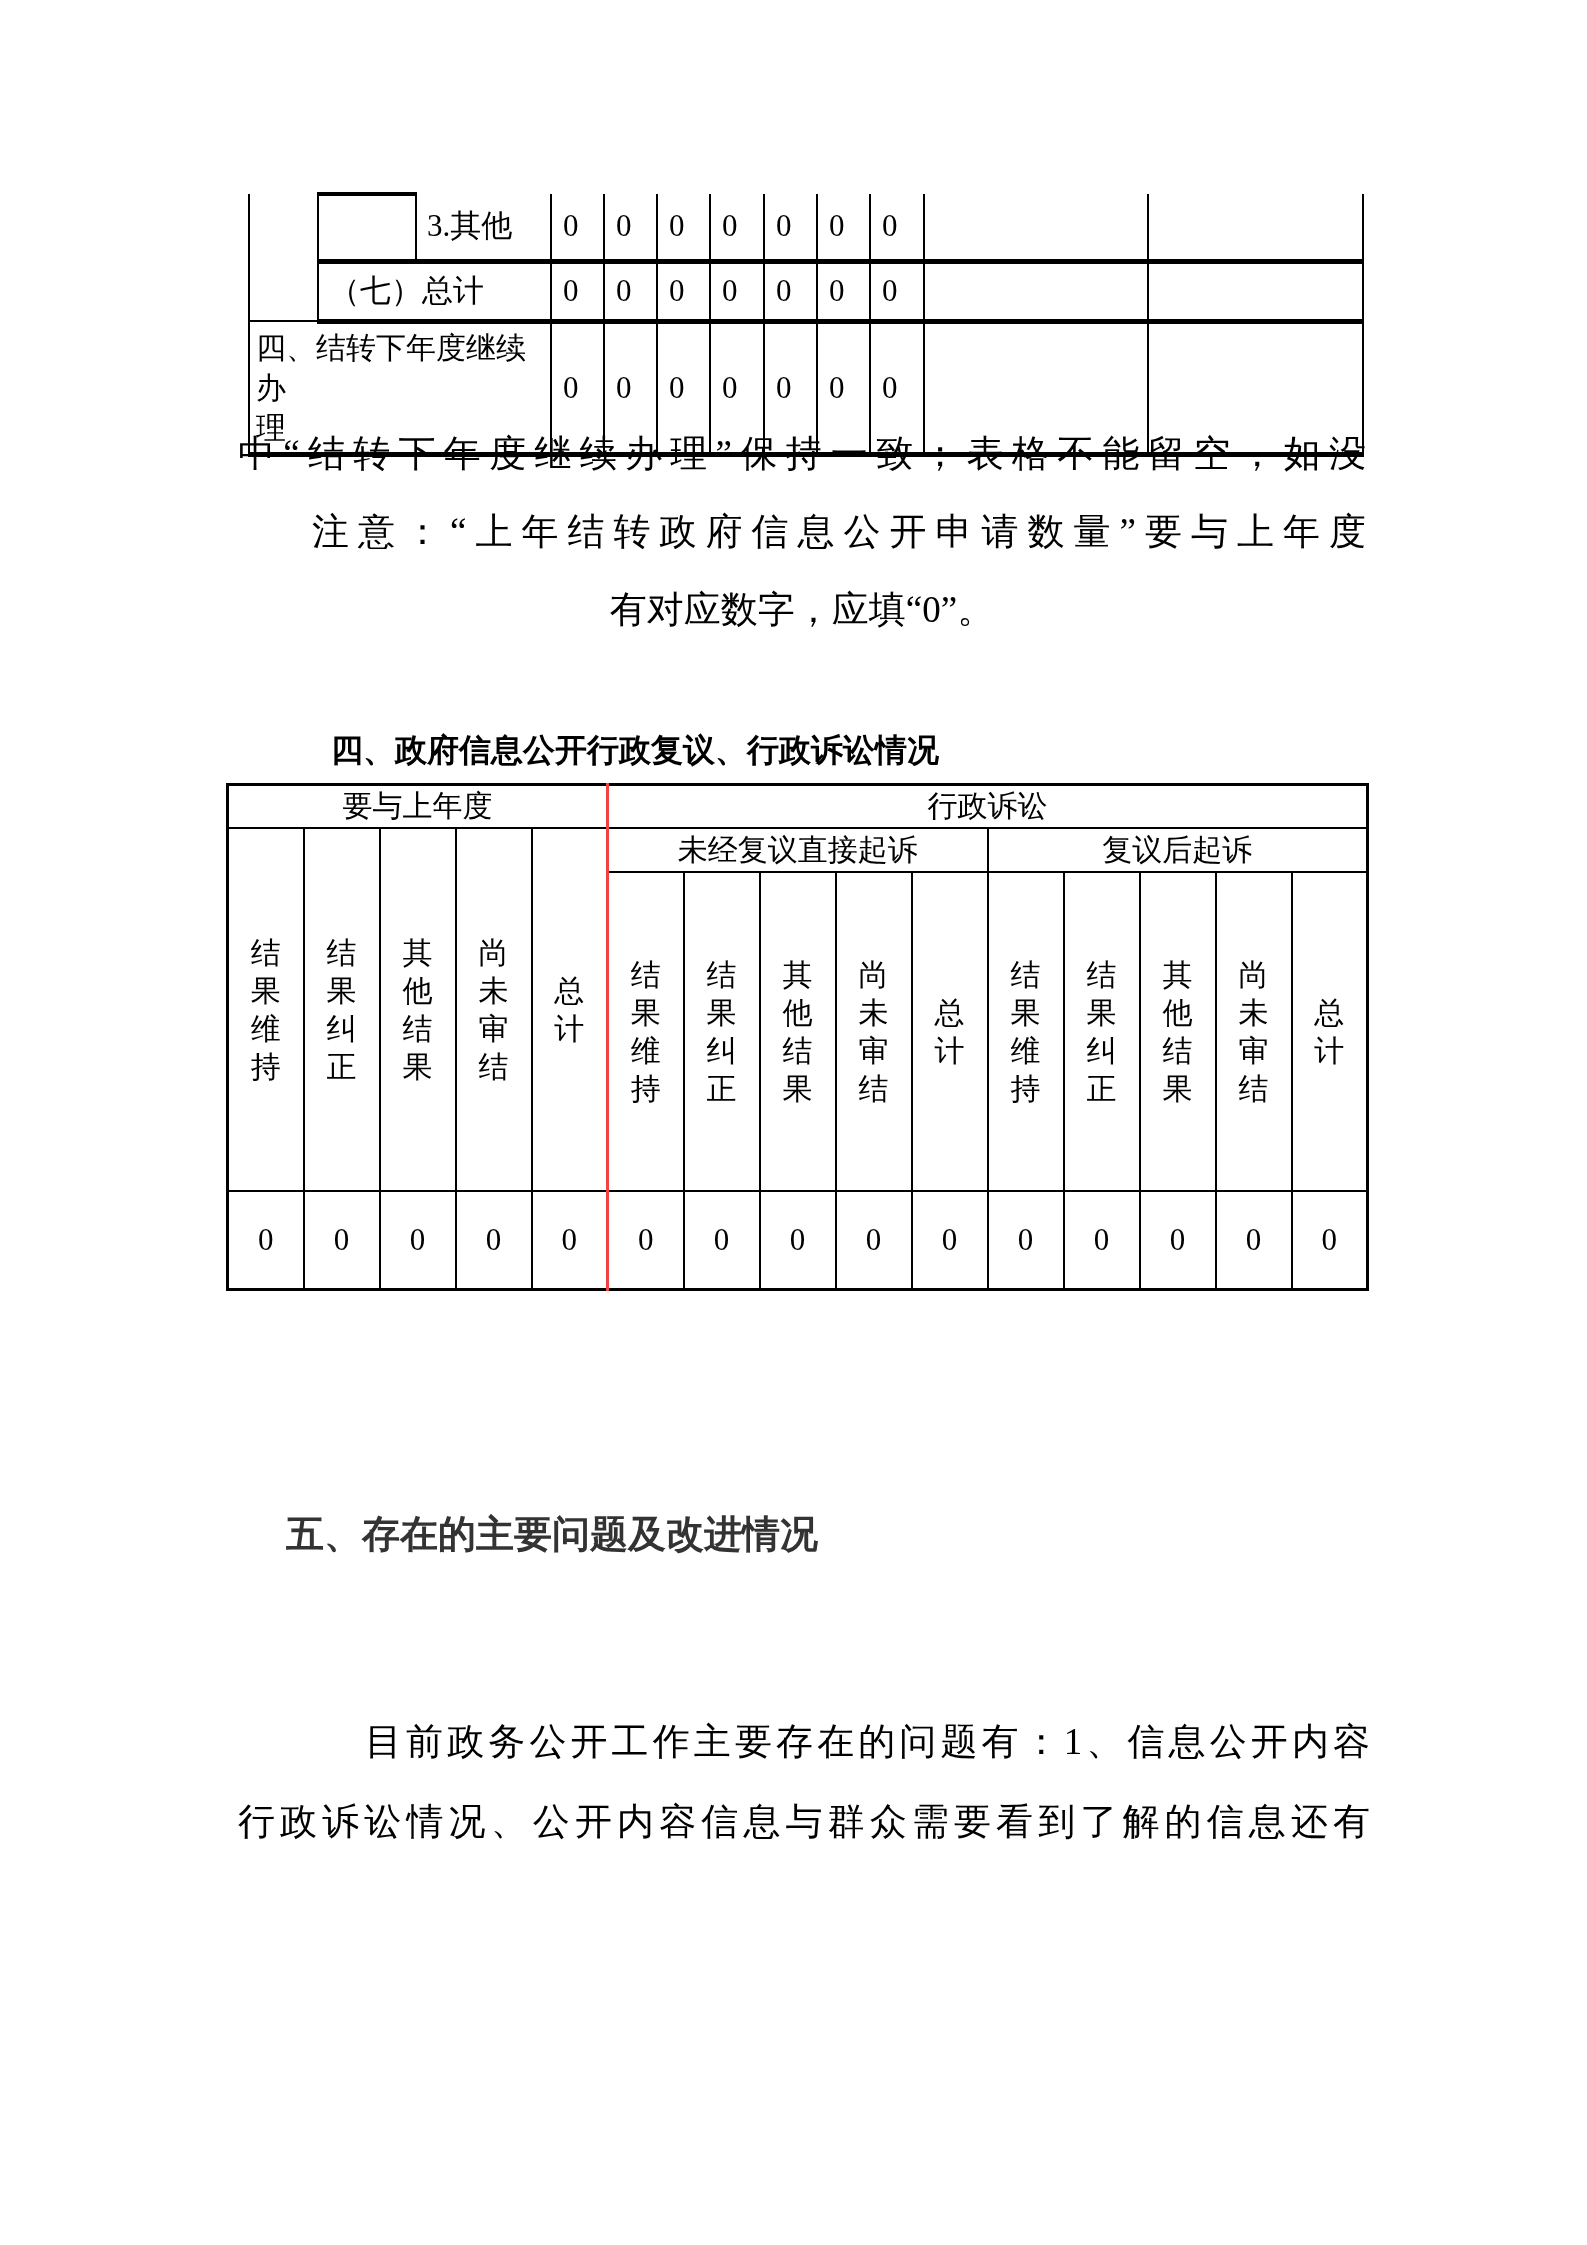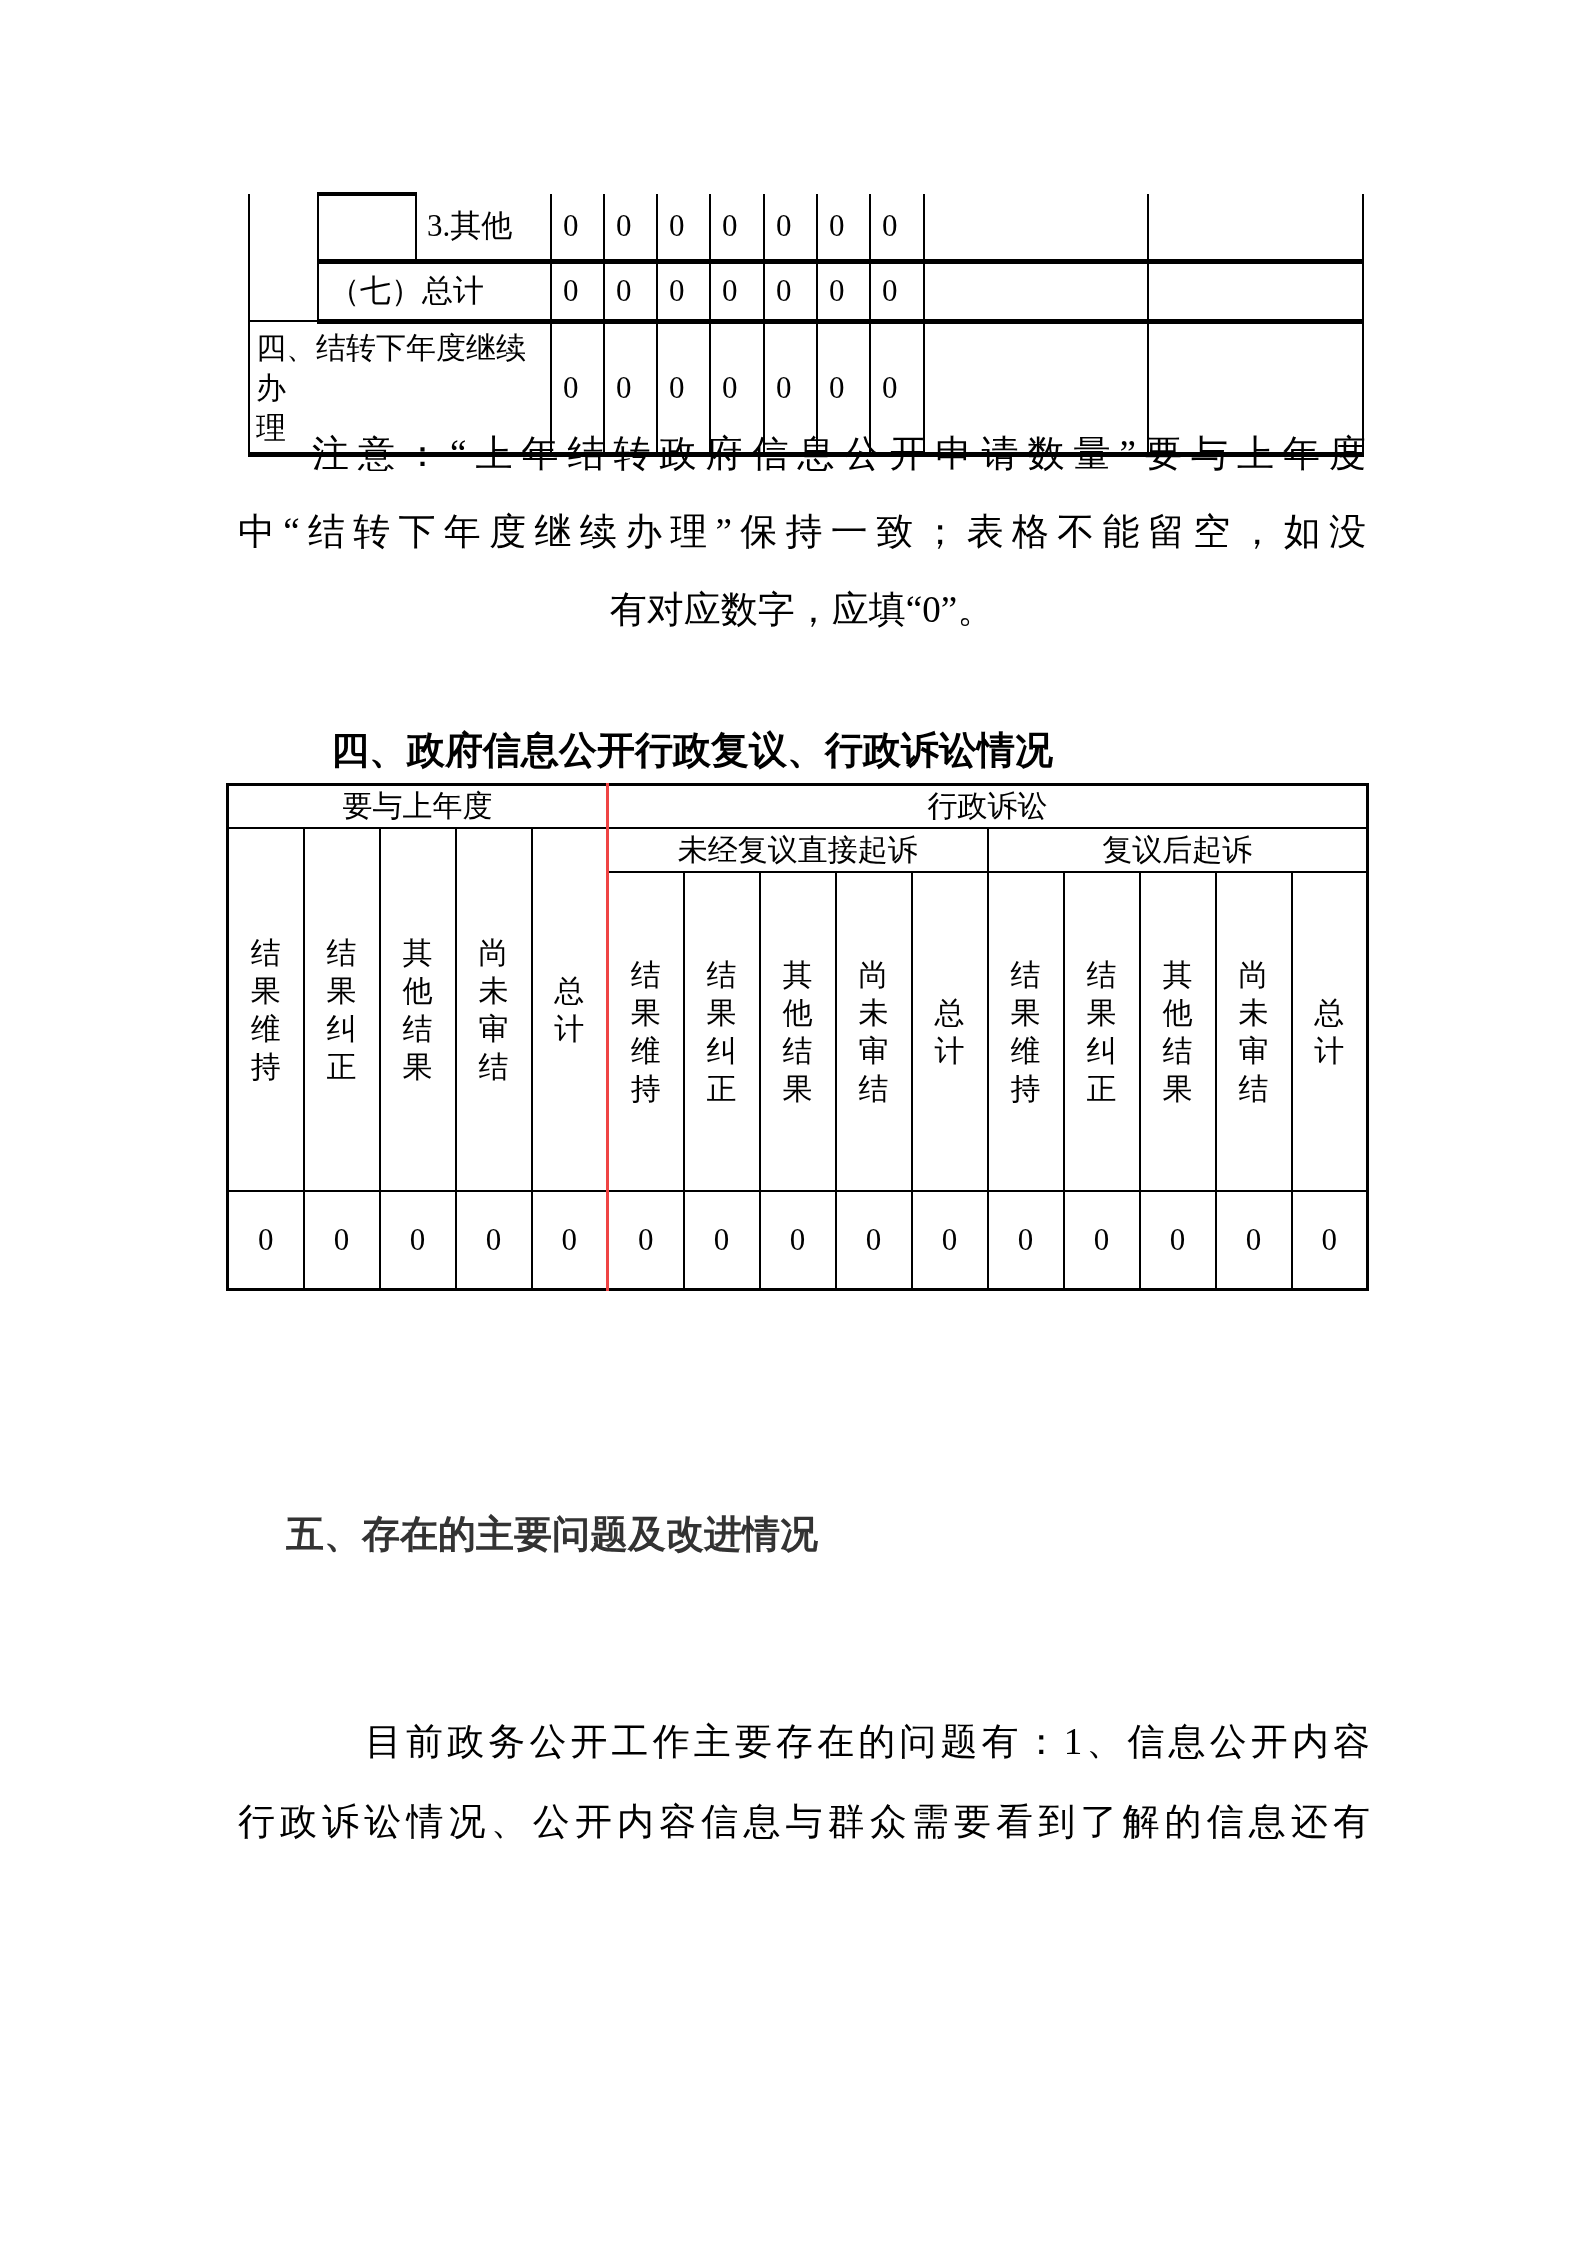--- a/index.html
+++ b/index.html
@@ -34,21 +34,21 @@
     font-size:37px; line-height:78px;
   }
   .jline { text-align:justify; text-align-last:justify; }
   .lastline { text-align:center; }
   .indent2 { padding-left:74px; }
 
   
   .h4 {
     position:absolute; left:331px; top:727px;
     font-family:"Liberation Sans","DejaVu Sans",sans-serif;
-    font-weight:bold; font-size:38px; line-height:46px; color:#000;
+    font-weight:bold; font-size:32px; line-height:46px; color:#000;
   }
   .h5 {
     position:absolute; left:286px; top:1511px;
     font-family:"Liberation Sans","DejaVu Sans",sans-serif;
     font-weight:bold; font-size:38px; line-height:46px; color:#333;
   }
 
   
   table.t2 {
     position:absolute; left:226px; top:783px;
@@ -133,22 +133,22 @@
       <td class="z sep-bottom">0</td>
       <td class="z sep-bottom">0</td>
       <td class="z sep-bottom">0</td>
       <td class="sep-bottom"></td>
       <td class="sep-bottom"></td>
     </tr>
   </tbody>
     </table>
 
   <div class="note">
+    <div class="jline">中“结转下年度继续办理”保持一致；表格不能留空，如没</div>
     <div class="jline indent2">注意：“上年结转政府信息公开申请数量”要与上年度</div>
-    <div class="jline">中“结转下年度继续办理”保持一致；表格不能留空，如没</div>
     <div class="lastline">有对应数字，应填“0”。</div>
   </div>
 
   <div class="h4">四、政府信息公开行政复议、行政诉讼情况</div>
 
   <table class="t2">
     <colgroup>
       <col style="width:76px">
         <col style="width:76px">
         <col style="width:76px">

